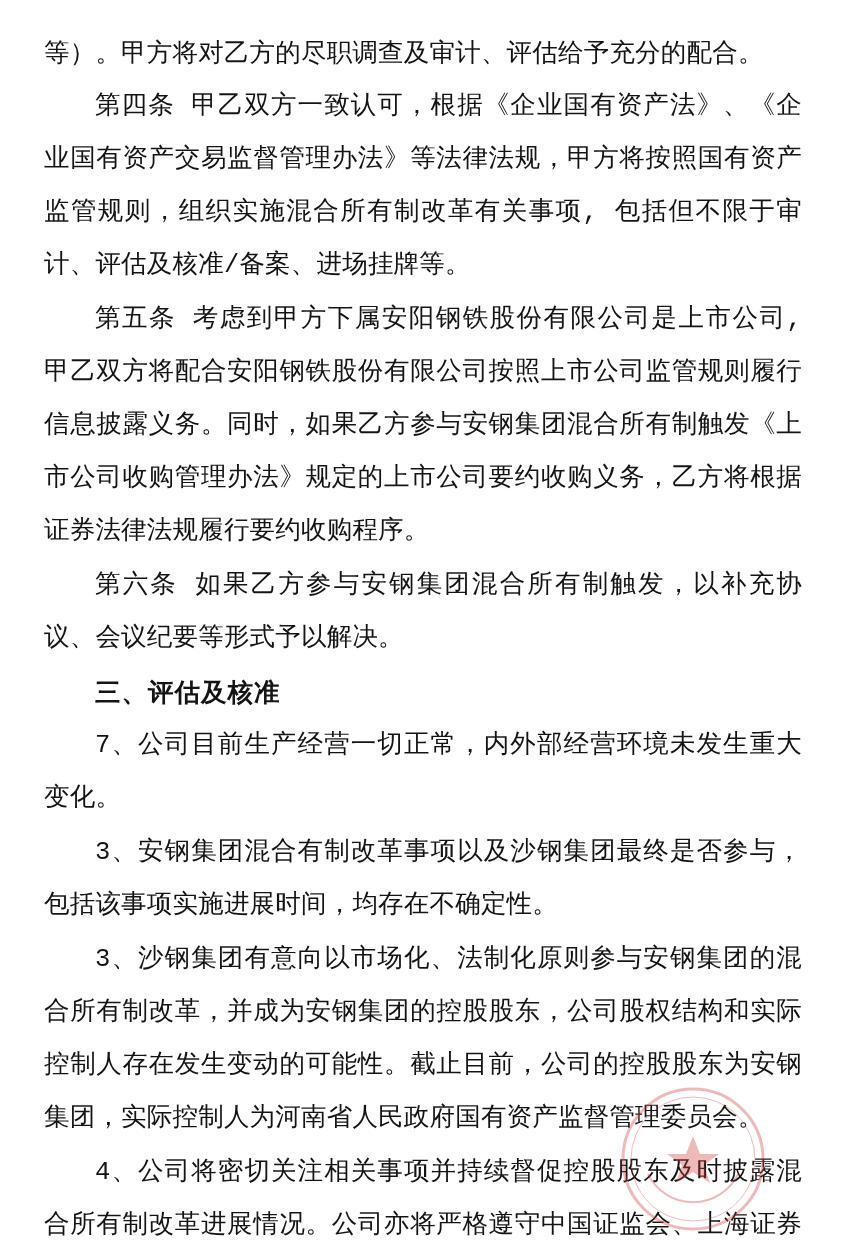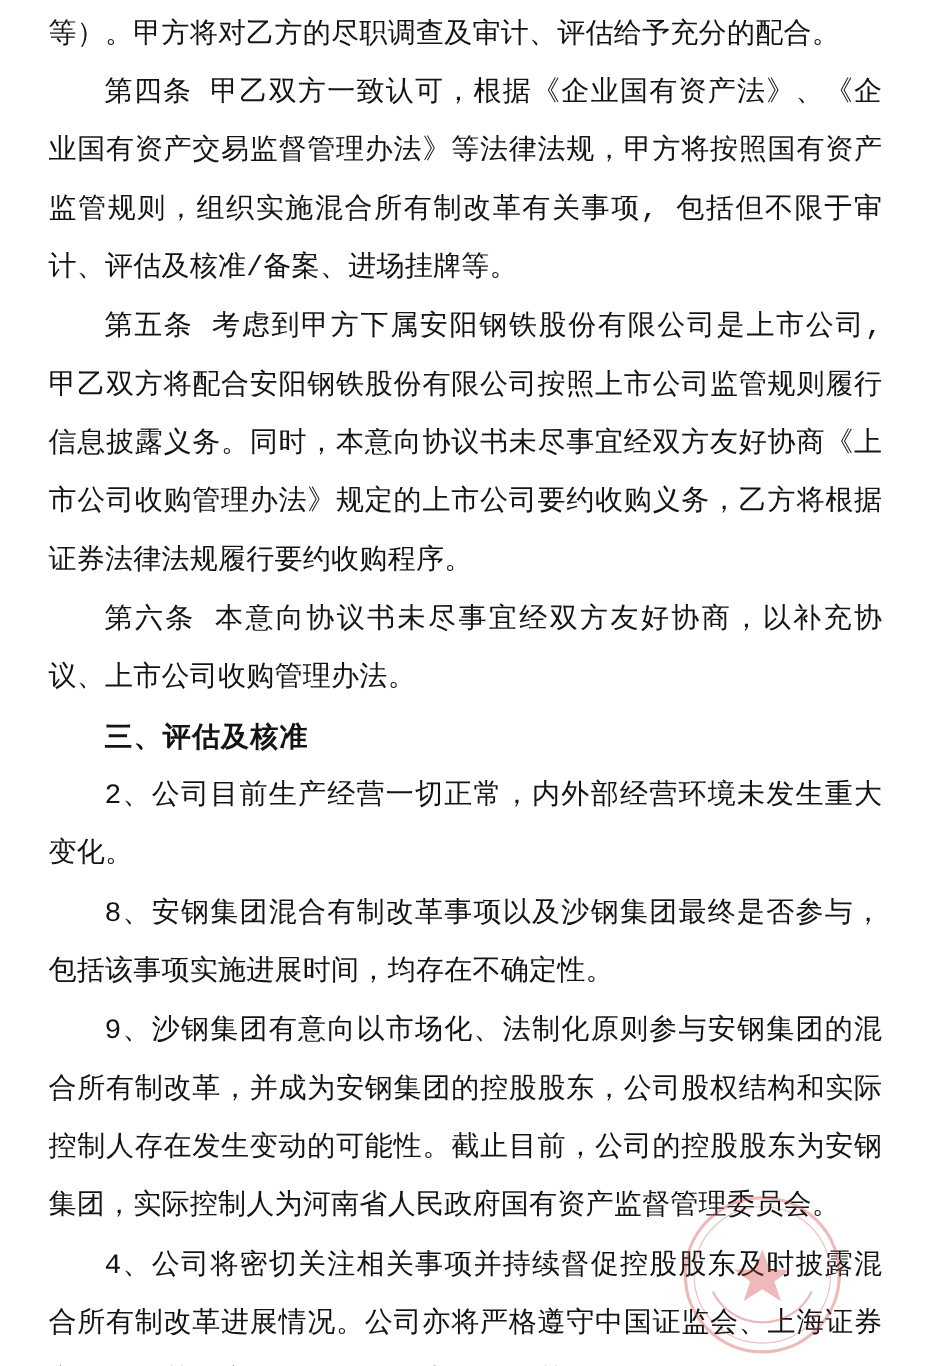--- a/index.html
+++ b/index.html
@@ -12,21 +12,21 @@
     height: 1242px;
     font-family: "DejaVu Serif", "Liberation Serif", serif;
     color: #141414;
     position: relative;
     overflow: hidden;
   }
   .page {
     box-sizing: border-box;
     width: 848px;
     height: 1242px;
-    padding: 4px 46px 0 44px;
+    padding: 26px 46px 0 44px;
     position: relative;
   }
   p {
     margin: 0 0 1px 0;
     font-size: 25.5px;
     line-height: 53px;
     text-align: justify;
     text-justify: inter-ideograph;
     letter-spacing: 0.2px;
   }
@@ -64,31 +64,31 @@
 </style>
 </head>
 <body>
 
 <div class="page">
 
   <p class="noindent">等）。甲方将对乙方的尽职调查及审计、评估给予充分的配合。</p>
 
   <p class="indent">第四条  甲乙双方一致认可，根据《企业国有资产法》、《企业国有资产交易监督管理办法》等法律法规，甲方将按照国有资产监管规则，组织实施混合所有制改革有关事项, 包括但不限于审计、评估及核准/备案、进场挂牌等。</p>
 
-  <p class="indent">第五条  考虑到甲方下属安阳钢铁股份有限公司是上市公司, 甲乙双方将配合安阳钢铁股份有限公司按照上市公司监管规则履行信息披露义务。同时，本意向协议书未尽事宜经双方友好协商《上市公司收购管理办法》规定的上市公司要约收购义务，乙方将根据证券法律法规履行要约收购程序。</p>
+  <p class="indent">第五条  考虑到甲方下属安阳钢铁股份有限公司是上市公司, 甲乙双方将配合安阳钢铁股份有限公司按照上市公司监管规则履行信息披露义务。同时，如果乙方参与安钢集团混合所有制触发《上市公司收购管理办法》规定的上市公司要约收购义务，乙方将根据证券法律法规履行要约收购程序。</p>
 
-  <p class="indent">第六条  本意向协议书未尽事宜经双方友好协商，以补充协议、上市公司收购管理办法。</p>
+  <p class="indent">第六条  如果乙方参与安钢集团混合所有制触发，以补充协议、会议纪要等形式予以解决。</p>
 
   <p class="heading">三、评估及核准</p>
 
-  <p class="indent">2、公司目前生产经营一切正常，内外部经营环境未发生重大变化。</p>
+  <p class="indent">7、公司目前生产经营一切正常，内外部经营环境未发生重大变化。</p>
 
-  <p class="indent">8、安钢集团混合有制改革事项以及沙钢集团最终是否参与，包括该事项实施进展时间，均存在不确定性。</p>
+  <p class="indent">3、安钢集团混合有制改革事项以及沙钢集团最终是否参与，包括该事项实施进展时间，均存在不确定性。</p>
 
-  <p class="indent">9、沙钢集团有意向以市场化、法制化原则参与安钢集团的混合所有制改革，并成为安钢集团的控股股东，公司股权结构和实际控制人存在发生变动的可能性。截止目前，公司的控股股东为安钢集团，实际控制人为河南省人民政府国有资产监督管理委员会。</p>
+  <p class="indent">3、沙钢集团有意向以市场化、法制化原则参与安钢集团的混合所有制改革，并成为安钢集团的控股股东，公司股权结构和实际控制人存在发生变动的可能性。截止目前，公司的控股股东为安钢集团，实际控制人为河南省人民政府国有资产监督管理委员会。</p>
 
   <p class="indent lastline"><span>4、公司将密切关注相关事项并持续督促控股股东及时披露混合所有制改革进展情况。公司亦将严格遵守中国证监会、上海证券交易所相关规定履行信息披露义务。有关公司信息以公司在上海证券交易所网站（</span></p>
 
   <div class="watermark">
     <svg viewBox="0 0 150 150" xmlns="http://www.w3.org/2000/svg">
       <circle cx="75" cy="75" r="70" fill="none" stroke="#cf3a3a" stroke-width="3"></circle>
       <circle cx="75" cy="75" r="62" fill="none" stroke="#cf3a3a" stroke-width="1"></circle>
       <path d="M75 52 L82 70 L101 70 L86 81 L92 99 L75 88 L58 99 L64 81 L49 70 L68 70 Z" fill="#cf3a3a"></path>
       <path d="M30 90 A50 50 0 0 0 120 90" fill="none" stroke="#cf3a3a" stroke-width="2"></path>
     </svg>

